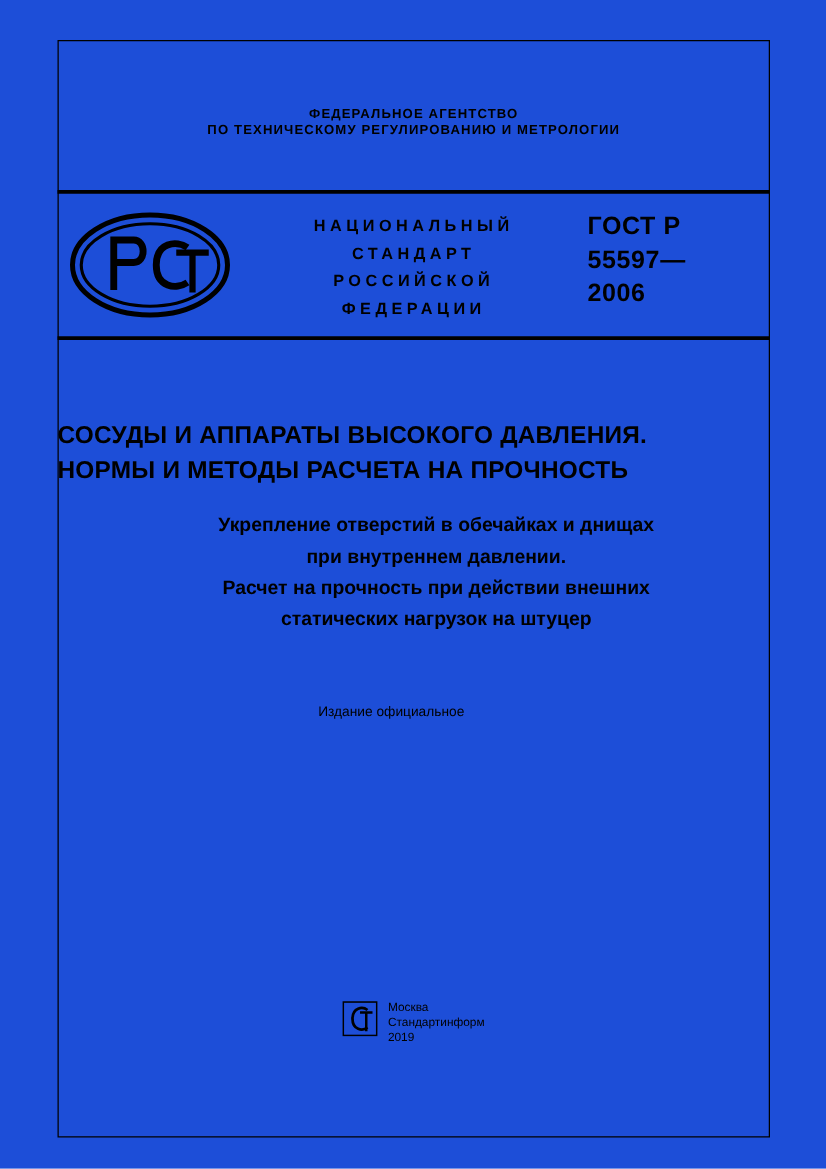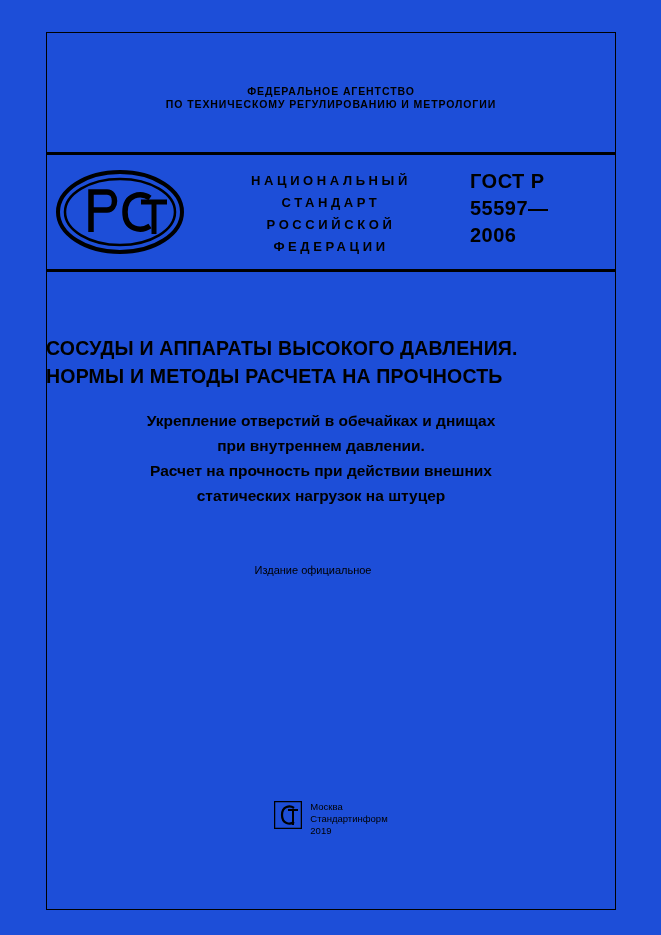--- a/index.html
+++ b/index.html
@@ -93,20 +93,21 @@
   }
   .subtitle {
     position: absolute;
     left: 46px;
     top: 408px;
     width: 550px;
     text-align: center;
     font-size: 15.5px;
     font-weight: bold;
     line-height: 25px;
+    padding-left: 28px;
   }
   .official {
     position: absolute;
     left: 46px;
     top: 564px;
     width: 534px;
     text-align: center;
     font-size: 11px;
   }
 

